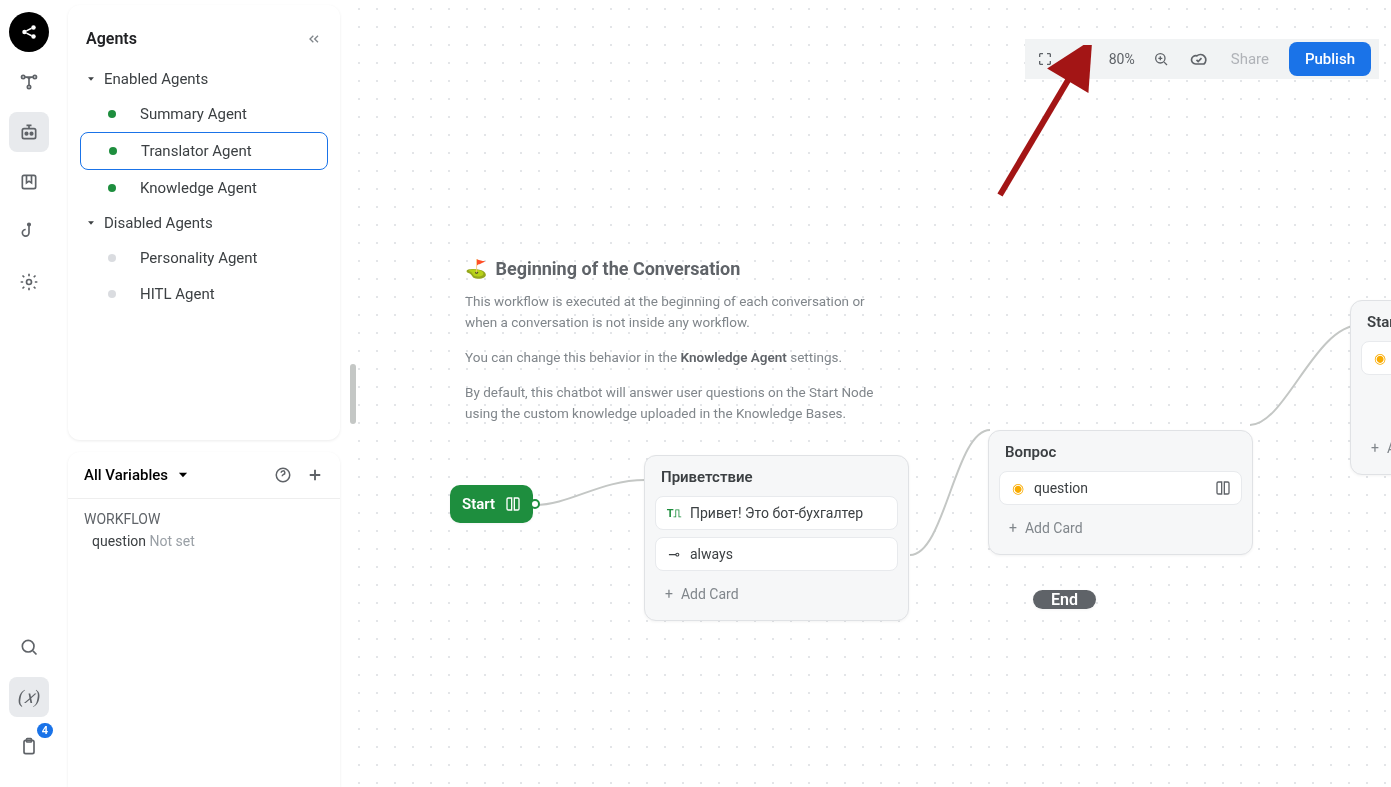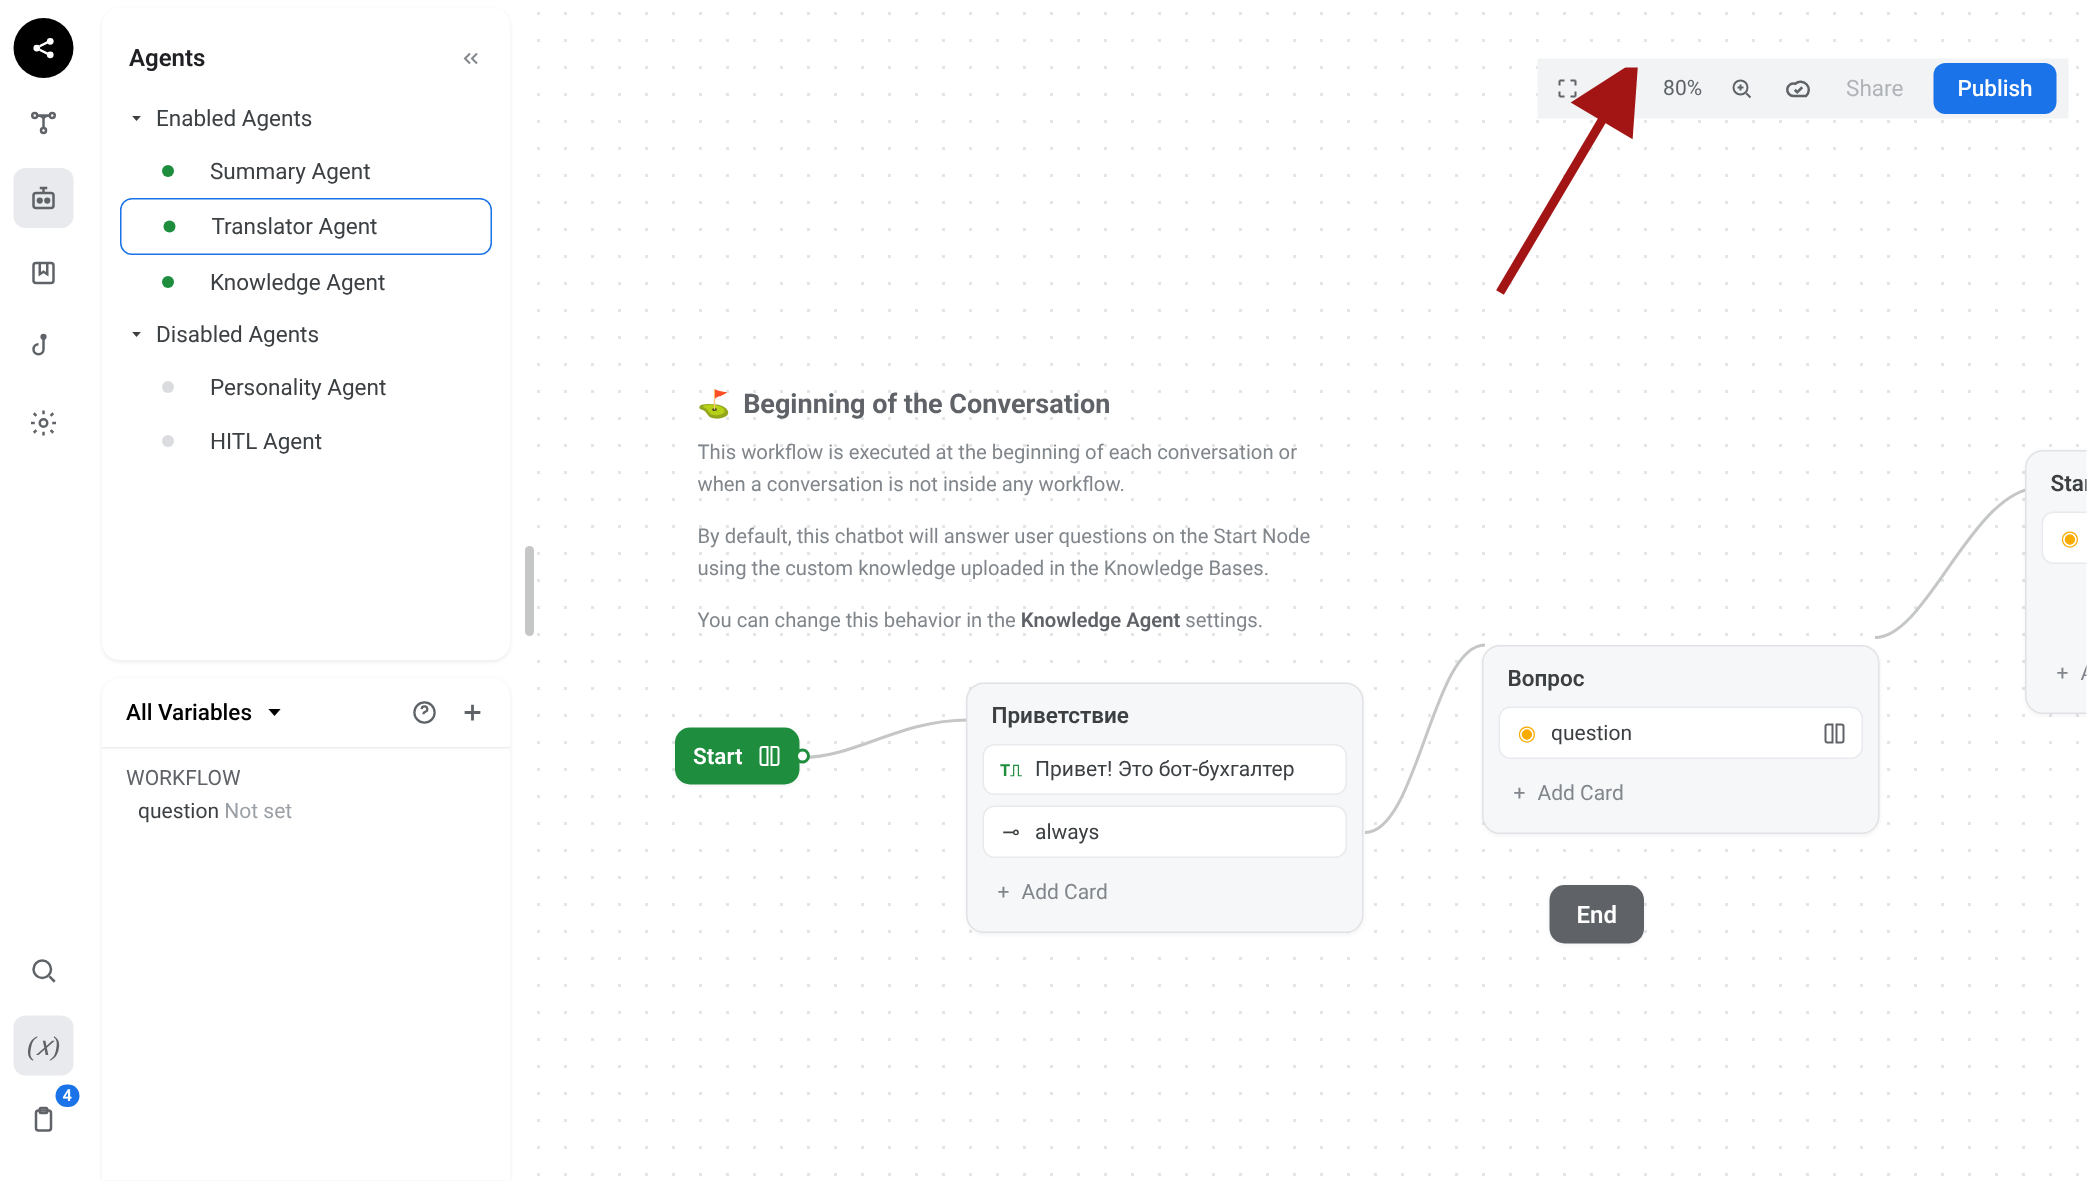--- a/index.html
+++ b/index.html
@@ -82,21 +82,21 @@
 }
 .node-start {
   left: 100px; top: 485px; background: #1e8e3e; color: #fff; padding: 10px 12px;
   border-radius: 10px; display:flex; align-items:center; gap:10px; border:none;
   font-weight:600; font-size:15px;
 }
 .node-start .port { width:10px; height:10px; background:#fff; border-radius:50%; position:absolute; right:-7px; top:50%; transform:translateY(-50%); border:2px solid #1e8e3e; }
 .node-greet { left: 294px; top: 455px; width: 265px; padding: 12px 10px 10px; }
 .node-question { left: 638px; top: 382px; width: 265px; padding: 12px 10px 10px; margin-top: 48px; }
 .node-stand { left: 1000px; top: 300px; width: 120px; padding: 12px 10px 10px; }
-.node-end { left: 683px; top: 590px; background:#5f6368; color:#fff; padding:10px 18px; border-radius:10px; font-weight:600; border:none; }
+.node-end { left: 683px; top: 590px; background:#5f6368; color:#fff; padding:0 18px; border-radius:10px; font-weight:600; border:none; }
 .node h4 { font-size: 15px; font-weight:600; color:#3c4043; padding: 0 6px 10px; }
 .card-row {
   background: #fff; border:1px solid #e8eaed; border-radius:8px; padding:8px 10px;
   display:flex; align-items:center; gap:8px; margin-bottom:7px; font-size:14px; color:#3c4043;
   cursor:pointer;
 }
 .card-row .ci { width:16px; display:inline-flex; justify-content:center; }
 .add-card { display:flex; align-items:center; gap:8px; padding:8px 10px; color:#80868b; font-size:14px; cursor:pointer; }
 .card-row .book-r { margin-left:auto; color:#5f6368; }
 
@@ -287,22 +287,22 @@
       </defs>
     <line x1="10" y1="150" x2="90" y2="15" stroke="#a31515" stroke-width="6" marker-end="url(#ah)"></line>
   </svg>
 
   <div class="info-card">
     <h3>
         <span>⛳</span>
         <span>Beginning of the Conversation</span>
       </h3>
     <p>This workflow is executed at the beginning of each conversation or when a conversation is not inside any workflow.</p>
+    <p><span>You can change this behavior in the </span><strong>Knowledge Agent</strong><span> settings.</span></p>
     <p>By default, this chatbot will answer user questions on the Start Node using the custom knowledge uploaded in the Knowledge Bases.</p>
-    <p><span>You can change this behavior in the </span><strong>Knowledge Agent</strong><span> settings.</span></p>
   </div>
 
   <svg class="edge" style="left:180px; top:475px;" width="120" height="60">
       <path d="M5 30 C40 30 70 5 115 5"></path>
     </svg>
   <svg class="edge" style="left:555px; top:410px;" width="90" height="150">
       <path d="M5 145 C40 145 50 20 85 20"></path>
     </svg>
   <svg class="edge" style="left:895px; top:310px;" width="120" height="120">
       <path d="M5 115 C40 115 70 15 115 15"></path>

